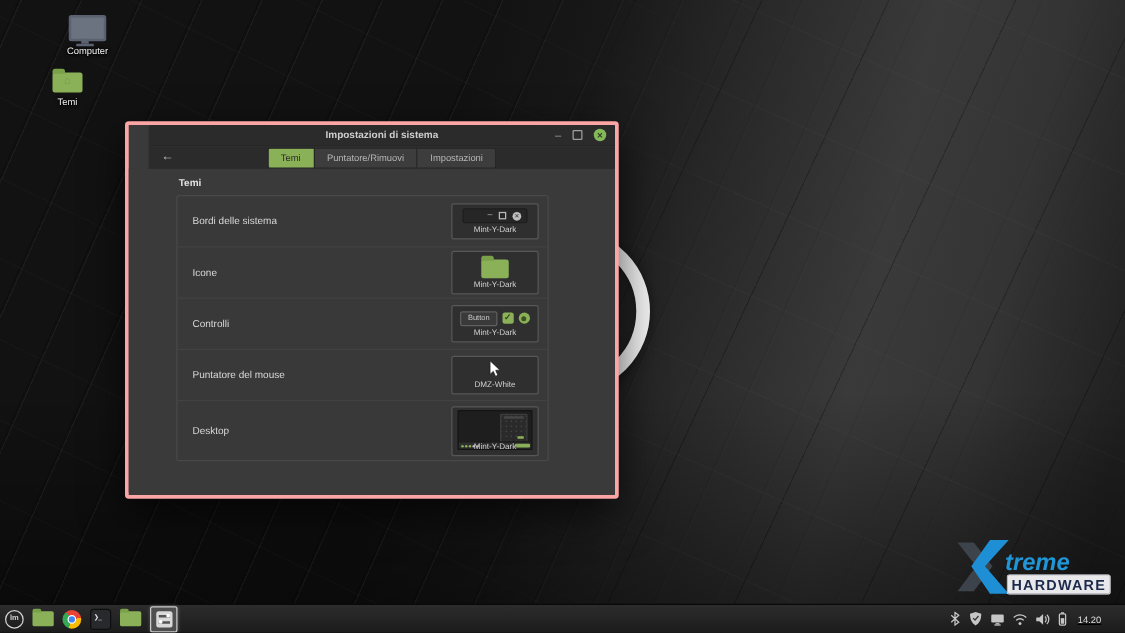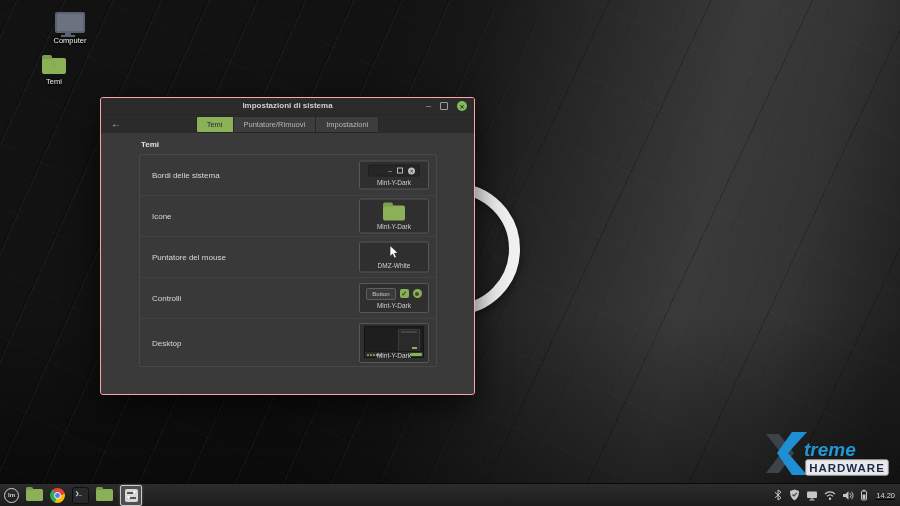--- a/index.html
+++ b/index.html
@@ -35,22 +35,22 @@
   .desk-icon .glyph{margin:0 auto 3px;}
   .desk-icon .lbl{font-size:7.5px;color:#f0f0f0;text-shadow:0 1px 2px #000,0 0 3px #000;}
   .monitor{width:26px;height:17px;background:#6c7380;border-radius:2px;position:relative;border:2px solid #5a6170;}
   .monitor::after{content:"";position:absolute;left:8px;top:17px;width:6px;height:4px;background:#5a6170;}
   .monitor::before{content:"";position:absolute;left:4px;top:21px;width:14px;height:2px;background:#5a6170;}
   .folder{width:24px;height:16px;background:#8bb158;border-radius:2px;position:relative;margin-top:5px;}
   .folder::before{content:"";position:absolute;left:0;top:-3px;width:10px;height:4px;background:#7aa04a;border-radius:2px 2px 0 0;}
   .folder.home::after{content:"⌂";position:absolute;left:0;right:0;top:1px;font-size:9px;color:#76994a;}
   
   .window{position:absolute;left:100px;top:97px;width:373px;height:296px;z-index:5;
-    background:#3a3a3a;border:1px solid #fca5a5;border-radius:3px;
-    box-shadow:0 12px 34px rgba(0,0,0,0.65);}
+    background:#3a3a3a;border:3px solid #fca5a5;border-radius:3px;
+    box-shadow:0 12px 34px rgba(0,0,0,0.65);padding-left:16px;}
   .titlebar{height:16px;background:#2b2b2b;border-radius:2px 2px 0 0;position:relative;border-bottom:1px solid #272727;}
   .titlebar .title{text-align:center;line-height:16px;font-size:8px;font-weight:bold;color:#cecece;}
   .win-controls{position:absolute;right:7px;top:0;height:16px;display:flex;align-items:center;gap:9px;}
   .wc-min{color:#9f9f9f;font-size:9px;line-height:16px;cursor:default;}
   .wc-max{width:6px;height:6px;border:1px solid #9f9f9f;border-radius:1px;cursor:default;}
   .wc-close{width:10px;height:10px;border-radius:50%;background:#84b85a;color:#2a3b1d;font-size:6px;
     display:flex;align-items:center;justify-content:center;font-weight:bold;cursor:default;}
   .toolbar{height:18px;background:#2b2b2b;position:relative;display:flex;align-items:center;justify-content:center;border-bottom:1px solid #232323;}
   .back-btn{position:absolute;left:10px;color:#c4c4c4;font-size:10px;line-height:18px;cursor:default;}
   .tabs{display:flex;}
@@ -113,21 +113,21 @@
   .terminal{width:15px;height:15px;background:#27292c;border:1px solid #0e0e0e;border-radius:3px;position:relative;cursor:default;}
   .terminal::after{content:"❯_";position:absolute;left:2px;top:2px;font-size:5px;color:#e6e6e6;letter-spacing:-0.5px;}
   .active-task{width:20px;height:19px;background:#4f4f4f;border:1px solid #c9c9c9;border-radius:2px;
     display:flex;align-items:center;justify-content:center;cursor:default;box-shadow:0 0 3px rgba(255,255,255,0.25);}
   .settings-ic{width:13px;height:13px;background:#d9d9d9;border-radius:2px;position:relative;}
   .settings-ic i{position:absolute;left:2px;right:2px;height:2px;background:#555;}
   .settings-ic i:nth-child(1){top:3px;}
   .settings-ic i:nth-child(2){top:8px;}
   .settings-ic i:nth-child(1)::after{content:"";position:absolute;right:0;top:-0.5px;width:3px;height:3px;background:#fff;border-radius:50%;}
   .settings-ic i:nth-child(2)::after{content:"";position:absolute;left:0;top:-0.5px;width:3px;height:3px;background:#fff;border-radius:50%;}
-  .tray{margin-left:auto;display:flex;align-items:center;gap:6px;margin-right:5px;text-decoration:underline;}
+  .tray{margin-left:auto;display:flex;align-items:center;gap:6px;margin-right:19px;text-decoration:underline;}
   .tray svg{display:block;cursor:default;}
   .clock{font-size:7.5px;color:#dedede;margin-left:2px;cursor:default;}
   
   .brand{position:absolute;left:760px;top:432px;width:134px;height:50px;z-index:1;}
 </style>
 </head>
 <body>
 
 <div class="wallpaper"></div>
 <div class="facets"></div>
@@ -189,40 +189,40 @@
 
       <div class="trow">
         <span class="trow-label">Icone</span>
         <div class="preview">
           <div class="folder" style="width:22px;height:15px;margin-top:3px;"></div>
           <span class="val">Mint-Y-Dark</span>
         </div>
       </div>
 
       <div class="trow">
+        <span class="trow-label">Controlli</span>
+        <div class="preview">
+          <div class="controls-demo">
+            <span class="demo-button">Button</span>
+            <span class="demo-check">✓</span>
+            <span class="demo-radio"></span>
+          </div>
+          <span class="val">Mint-Y-Dark</span>
+        </div>
+      </div>
+
+      <div class="trow">
         <span class="trow-label">Puntatore del mouse</span>
         <div class="preview">
           <div class="cursor-wrap">
             <svg width="10" height="14" viewBox="0 0 10 14">
               <path d="M1,0 L1,11 L3.6,8.6 L5.4,12.6 L7.4,11.7 L5.6,7.8 L9,7.6 Z" fill="#ffffff" stroke="#222222" stroke-width="0.7"></path>
             </svg>
           </div>
           <span class="val">DMZ-White</span>
-        </div>
-      </div>
-
-      <div class="trow">
-        <span class="trow-label">Controlli</span>
-        <div class="preview">
-          <div class="controls-demo">
-            <span class="demo-button">Button</span>
-            <span class="demo-check">✓</span>
-            <span class="demo-radio"></span>
-          </div>
-          <span class="val">Mint-Y-Dark</span>
         </div>
       </div>
 
       <div class="trow">
         <span class="trow-label">Desktop</span>
         <div class="preview" style="padding-top:2px;">
           <div class="mini-desktop">
             <div class="mini-menu"></div>
             <div class="mini-panel"></div>
             <div class="mini-dots">

